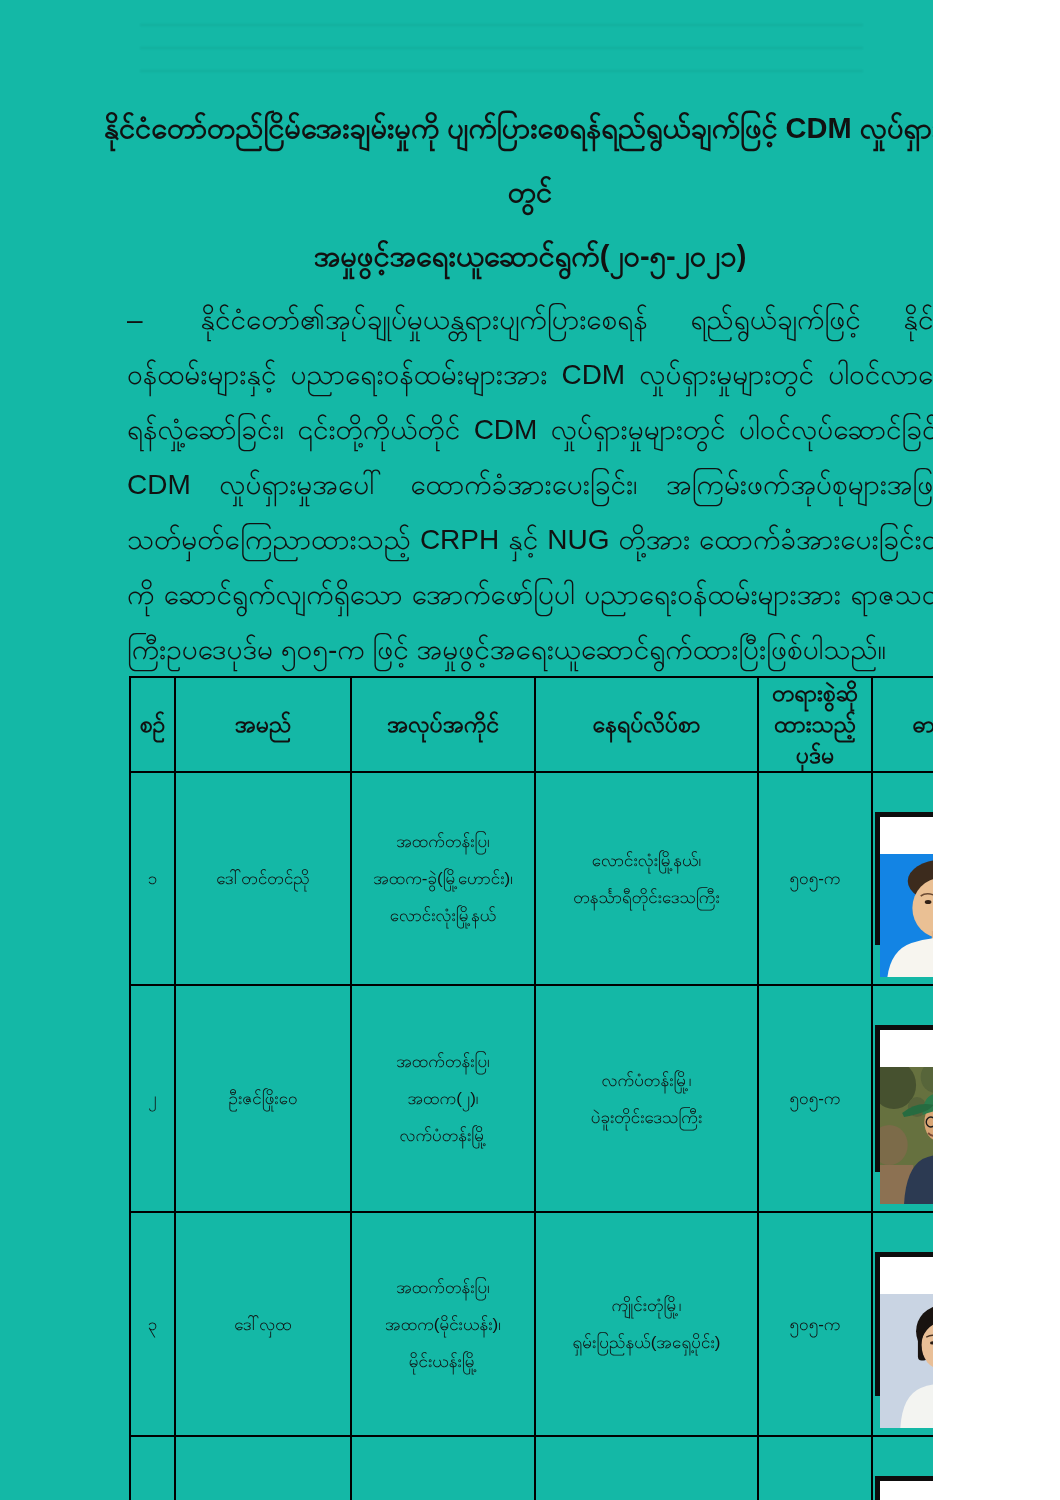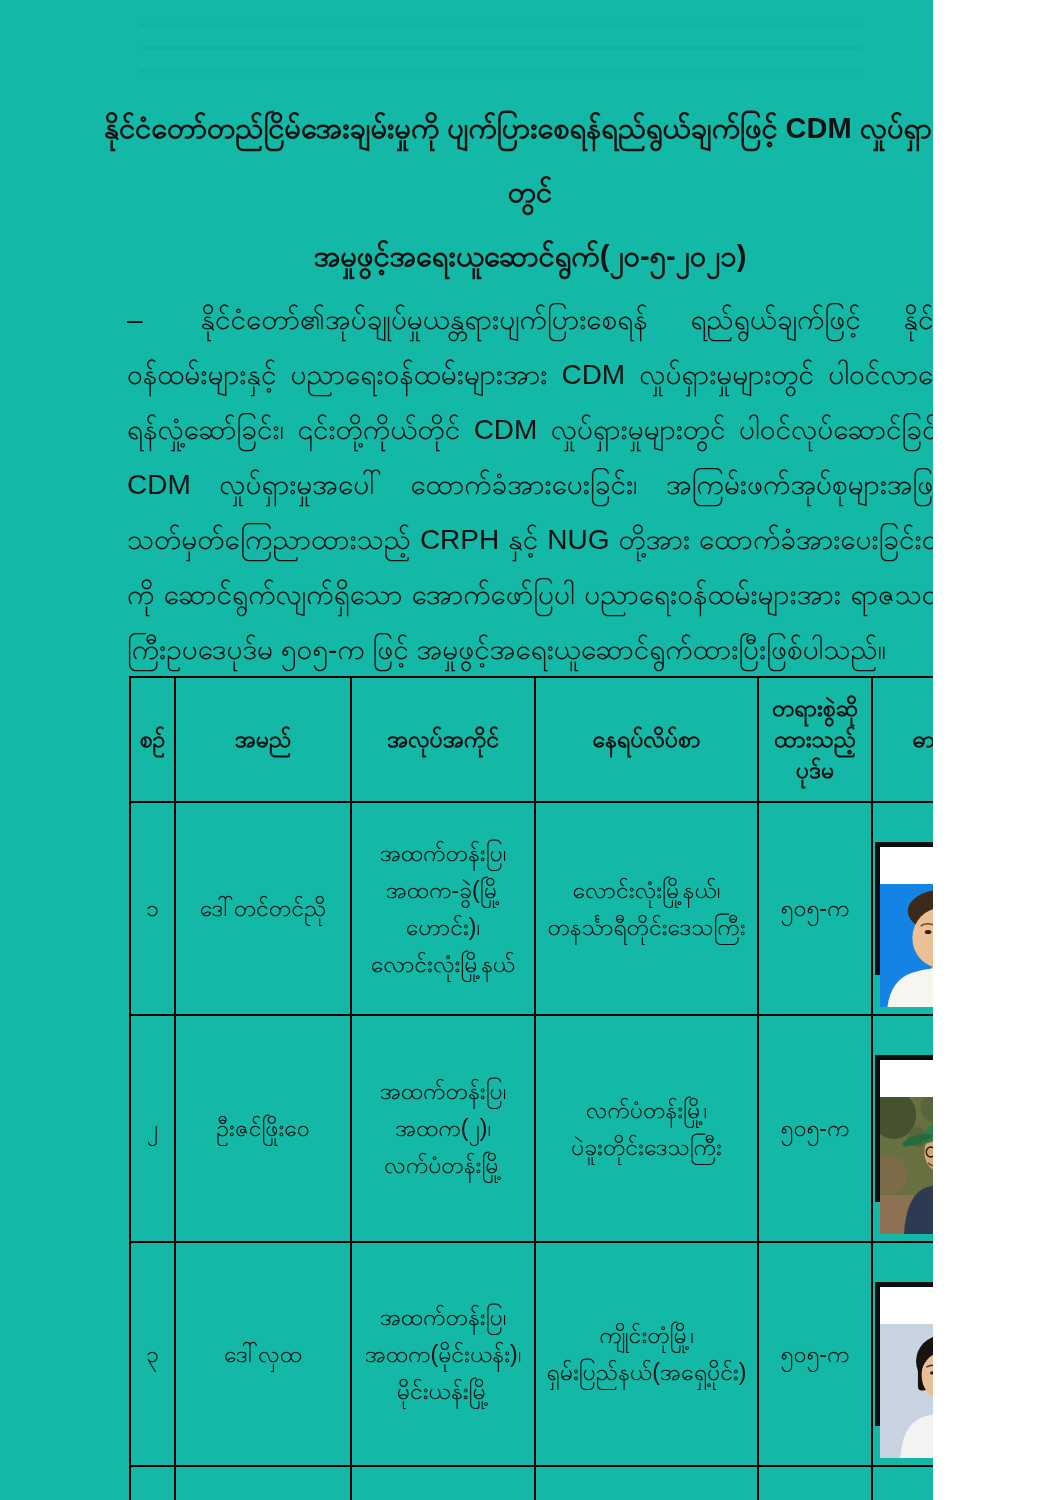--- a/index.html
+++ b/index.html
@@ -21,24 +21,24 @@
     position:absolute; top:292px; left:127px; width:822px;
     font-size:28px; line-height:55px; text-align:justify;
   }
   .para .gap { display:inline-block; width:58px; }
   table.doc {
     position:absolute; top:676px; left:129px; width:881px;
     border-collapse:collapse; table-layout:fixed;
   }
   .doc th, .doc td {
     border:2px solid #000; text-align:center; vertical-align:middle;
-    padding:15px 4px; white-space:pre-line; overflow:hidden;
+    padding:0 4px; white-space:pre-line; overflow:hidden;
   }
   .doc th { font-size:23px; font-weight:bold; line-height:31px; height:66px; }
-  .doc td { font-size:23px; line-height:37px; }
+  .doc td { font-size:17px; line-height:37px; }
   tr.r1 { height:141px; } tr.r2 { height:155px; } tr.r3 { height:152px; } tr.r4 { height:151px; }
   td.photo-cell { padding:2px 0; }
   .photo {
     margin:0 auto; width:133px; box-sizing:border-box;
     border:5px solid #0d0d0d; background:#fff;
   }
   .photo svg { display:block; width:100%; height:100%; }
   .ph1 { height:133px; } .ph2 { height:147px; } .ph3 { height:144px; } .ph4 { height:143px; }
 </style>
 </head>

